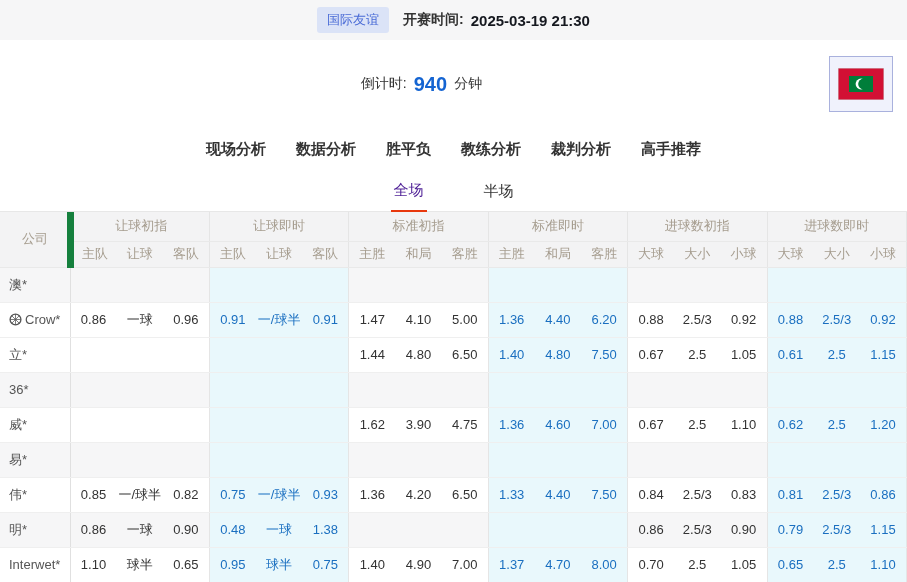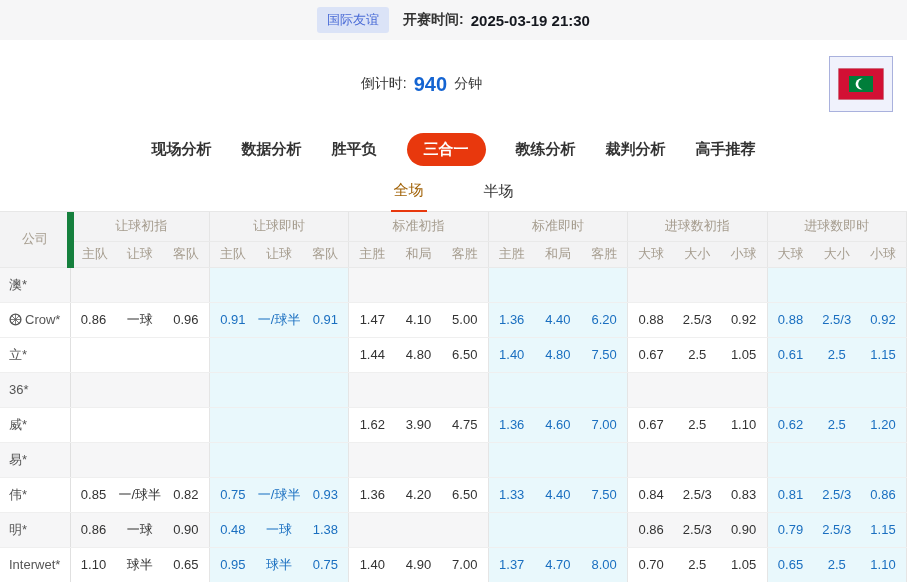--- a/index.html
+++ b/index.html
@@ -30,21 +30,21 @@
   
   .nav-tabs { height:42px; display:flex; align-items:center; justify-content:center;
     gap:30px; background:#fff; }
   .nav-item { font-size:15px; font-weight:bold; color:#333; cursor:pointer; white-space:nowrap; }
   .nav-item.active { background:#e8380d; color:#fff; padding:7px 17px; border-radius:18px; }
 
   
   .period-tabs { height:42px; display:flex; align-items:flex-end; justify-content:center;
     gap:54px; border-bottom:1px solid #e7e7e7; background:#fff; }
   .period-tab { font-size:15px; color:#333; padding:0 3px 10px; cursor:pointer; }
-  .period-tab.active { color:#a16207; border-bottom:2px solid #e8380d; margin-bottom:-1px;font-family:Liberation Serif, serif; }
+  .period-tab.active { color:#4c1d95; border-bottom:2px solid #e8380d; margin-bottom:-1px;font-family:Liberation Serif, serif; }
 
   
   table.odds { width:100%; border-collapse:collapse; table-layout:fixed; }
   thead th { background:#f3f3f4; color:#a59c8e; font-size:13px; font-weight:normal;
     border-bottom:1px solid #e9e9e9; text-align:center; }
   #group-row th { height:29px;margin-left:20px; }
   #sub-row th { height:26px; }
   th.company-h { text-align:left; padding-left:22px; border-right:7px solid #15803d; }
   .gend { border-right:1px solid #e5e5e5; }
   tbody td { height:35px; font-size:13px; color:#333; text-align:center;
@@ -83,21 +83,20 @@
         <rect width="46" height="32" fill="none" stroke="#cccccc" stroke-width="1"></rect>
       </svg>
     </span>
   </div>
 </div>
 
 <div class="nav-tabs">
     <span class="nav-item">现场分析</span>
     <span class="nav-item">数据分析</span>
     <span class="nav-item">胜平负</span>
-    <span class="nav-item active">三合一</span>
     <span class="nav-item">教练分析</span>
     <span class="nav-item">裁判分析</span>
     <span class="nav-item">高手推荐</span>
   </div>
 
 <div class="period-tabs">
     <span class="period-tab active">全场</span>
     <span class="period-tab">半场</span>
   </div>
 

